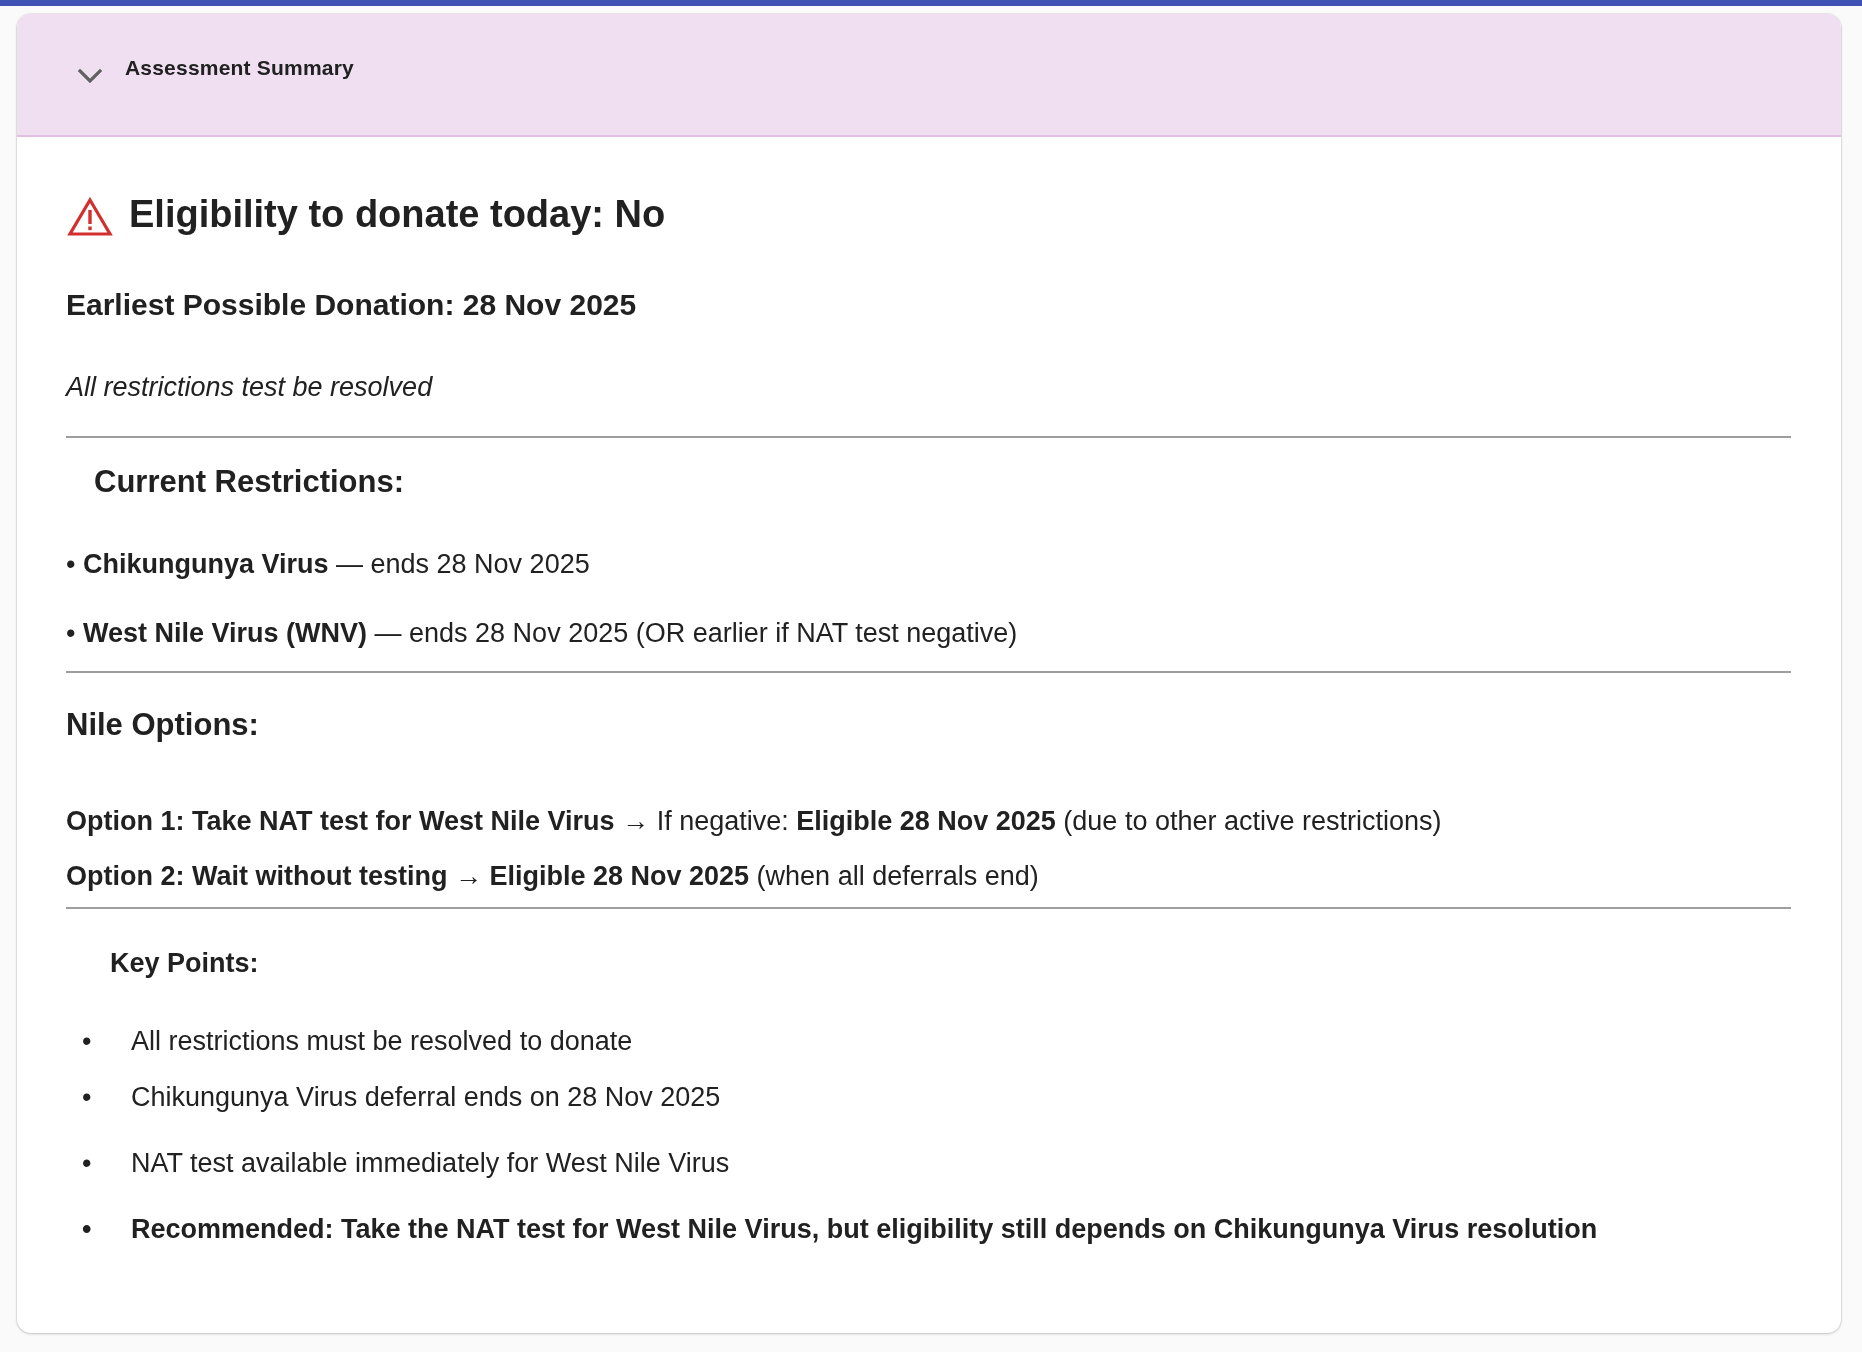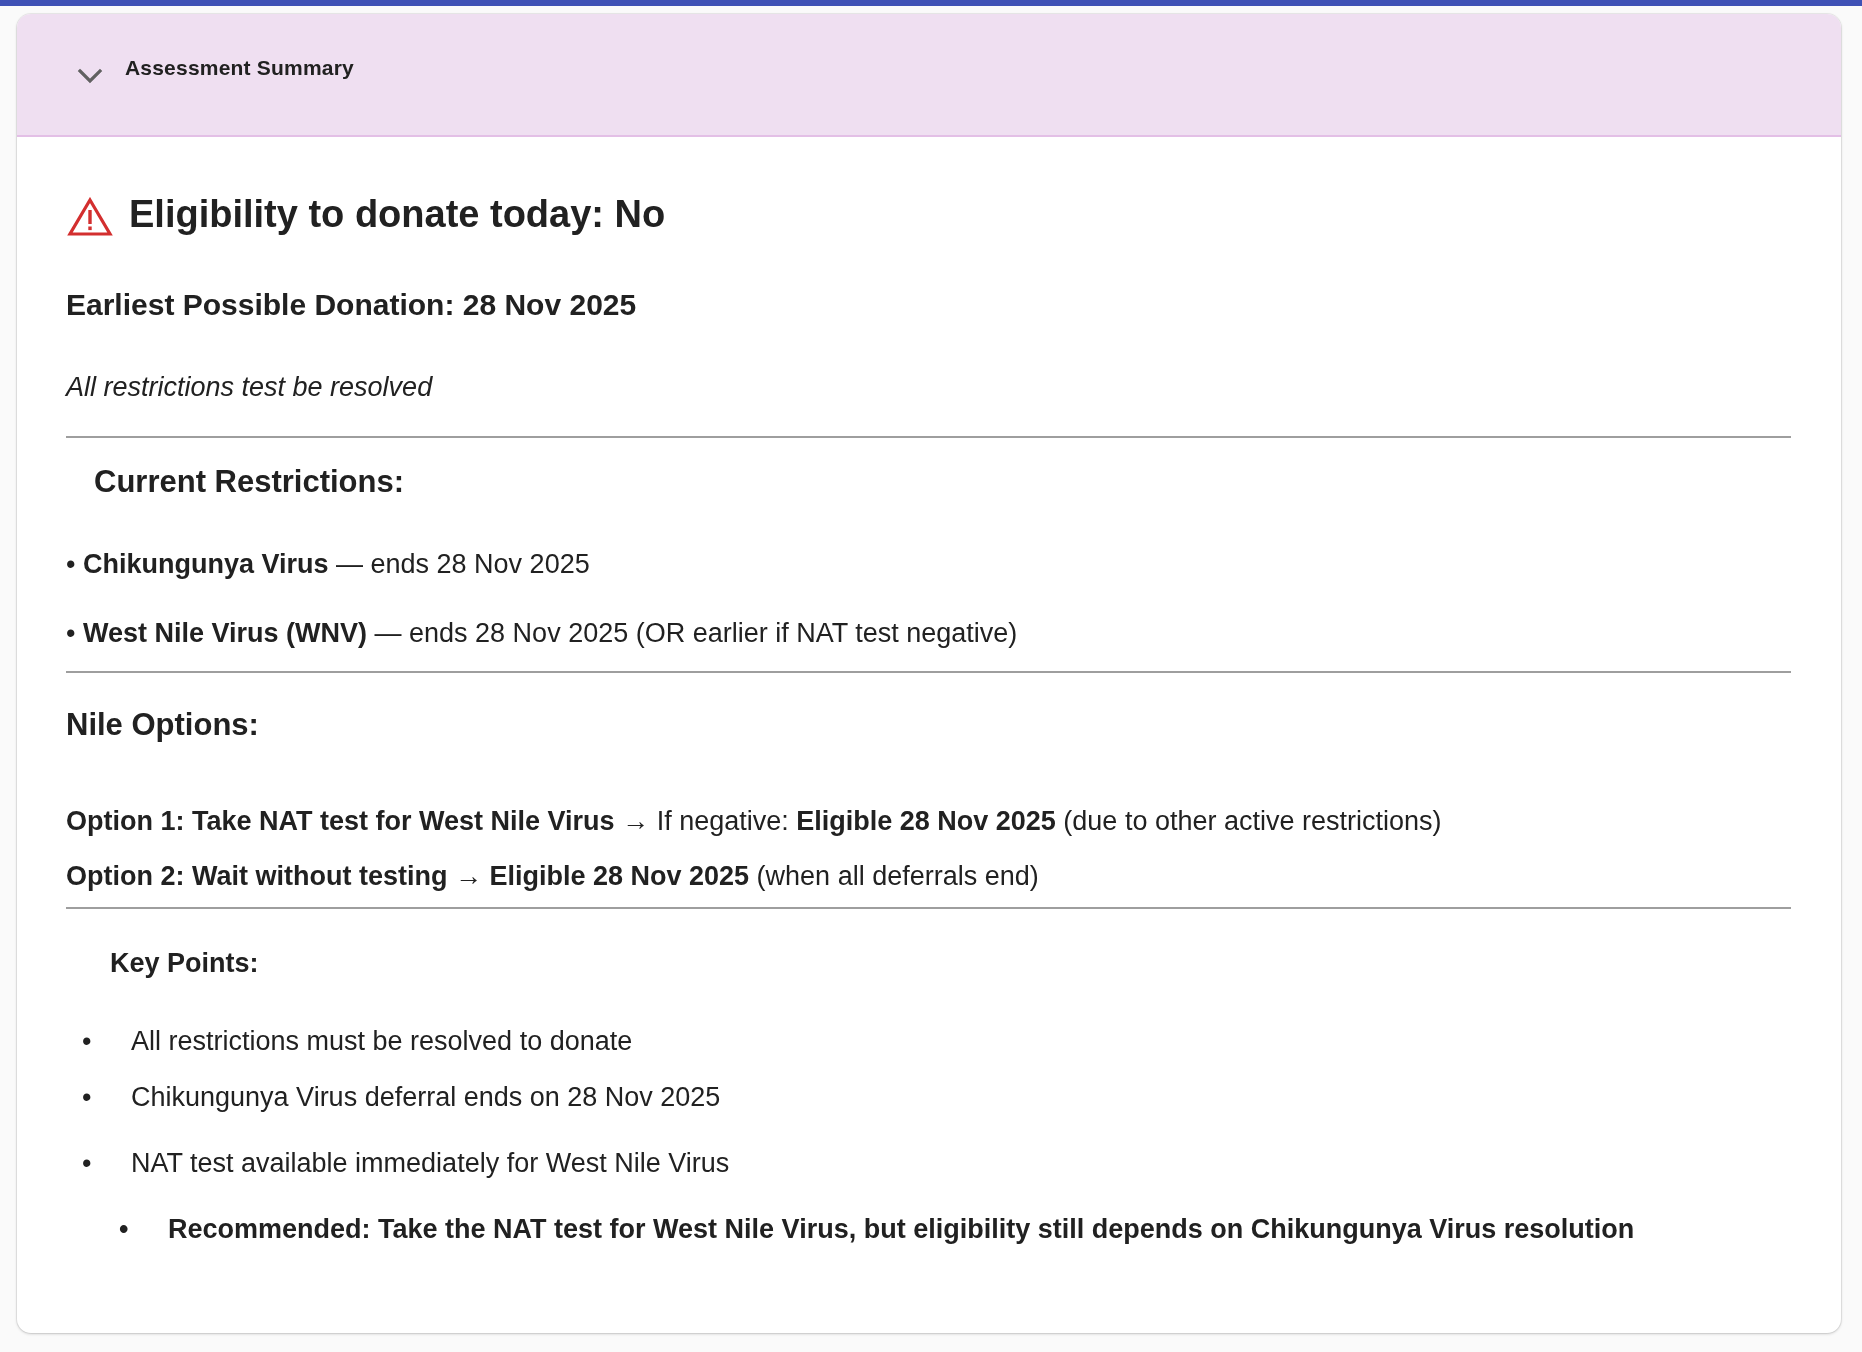--- a/index.html
+++ b/index.html
@@ -33,21 +33,21 @@
   .h-elig { left: 112px; top: 56px; font-size: 38px; font-weight: 600; }
   .h-earliest { left: 49px; top: 151px; font-size: 30px; font-weight: 700; }
   .italic { left: 49px; top: 235px; font-size: 27px; font-style: italic; }
   .hr { position: absolute; left: 49px; width: 1725px; height: 2px; background: #9e9e9e; }
   .sec-title { left: 49px; font-size: 31px; font-weight: 700; }
   .line { left: 49px; font-size: 27px; }
   .line b { font-weight: 700; }
   .kp-title { left: 49px; font-size: 27px; font-weight: 700; margin-left: 44px; }
   .kp-item { left: 65px; font-size: 27px; }
   .kp-item .dot { display: inline-block; width: 49px; }
-  .kp-item.bold { font-weight: 700; margin-left: 37px; }
+  .kp-item.bold { font-weight: 700; }
 </style>
 </head>
 <body>
 
 <div class="top-bar"></div>
 
 <div class="card">
   <div class="card-header">
     <svg class="chevron" viewBox="0 0 26 16">
       <polyline points="3,3 13,13 23,3" fill="none" stroke="#616161" stroke-width="3.2" stroke-linecap="square"></polyline>

